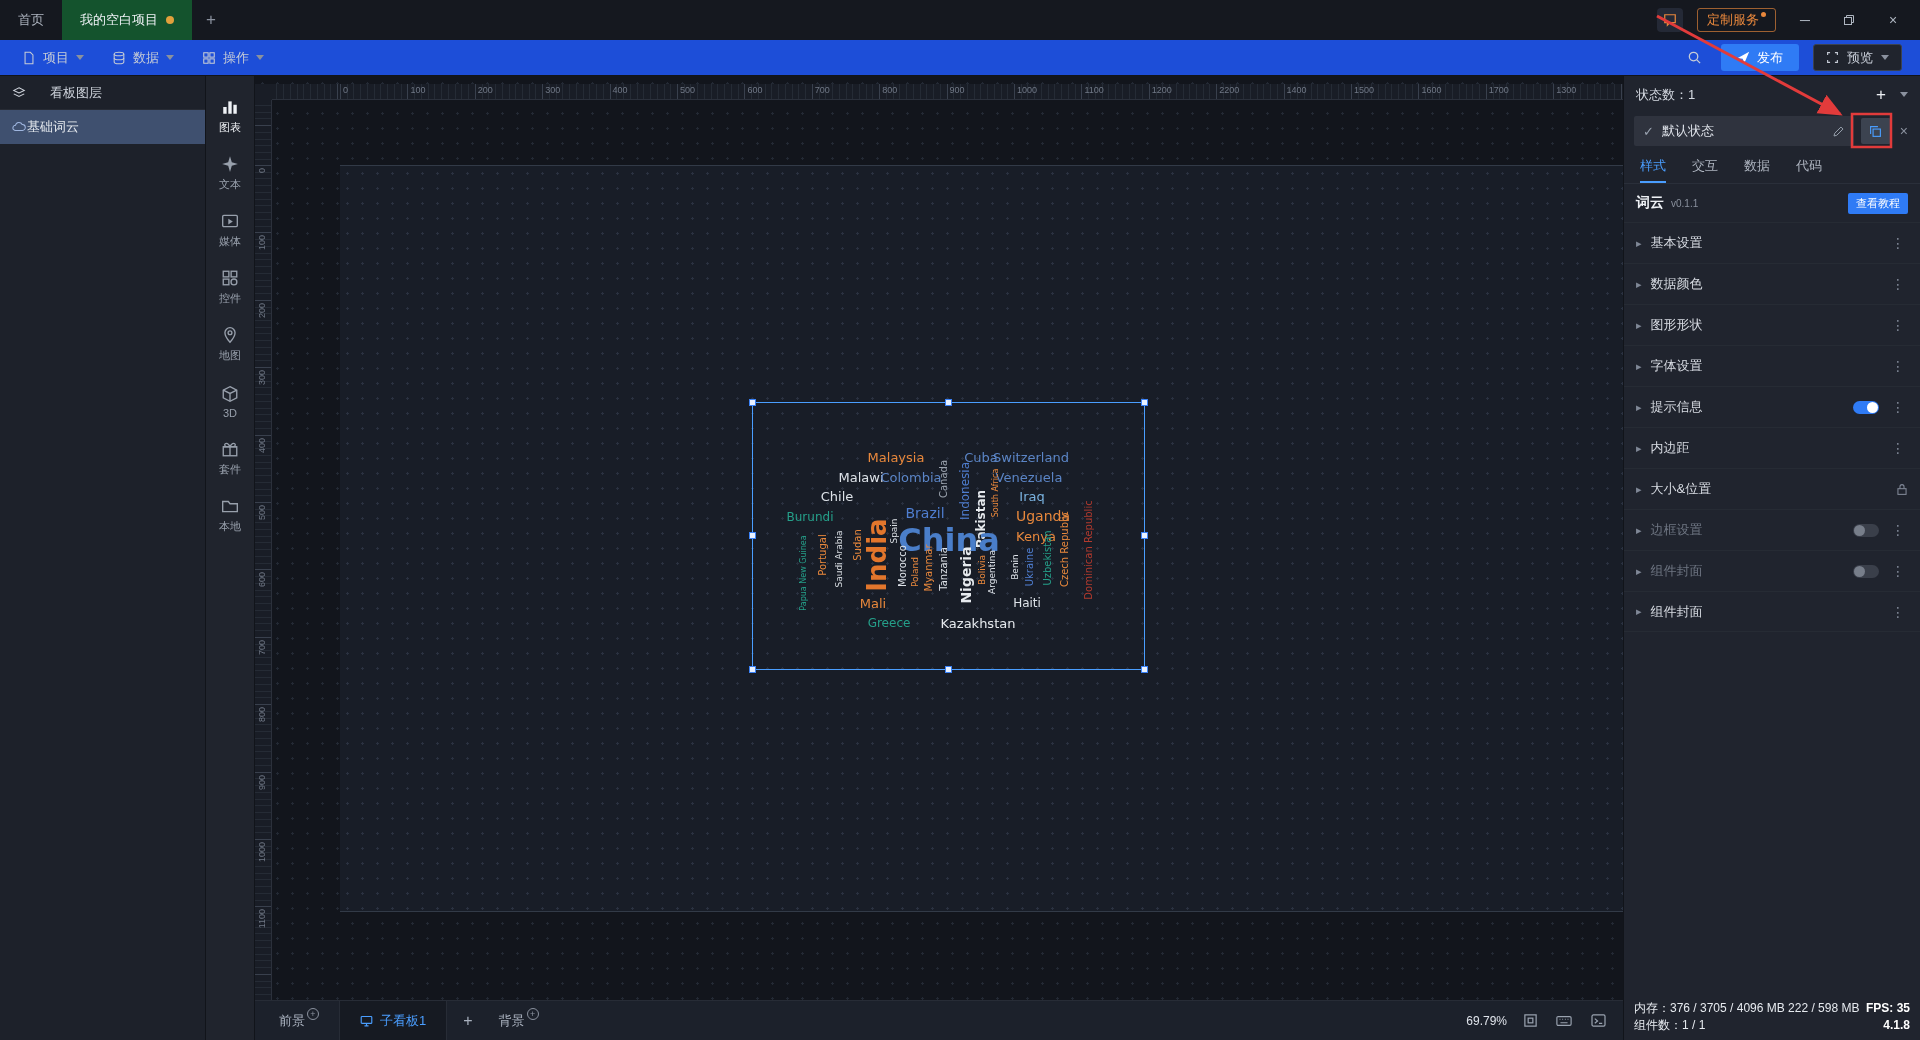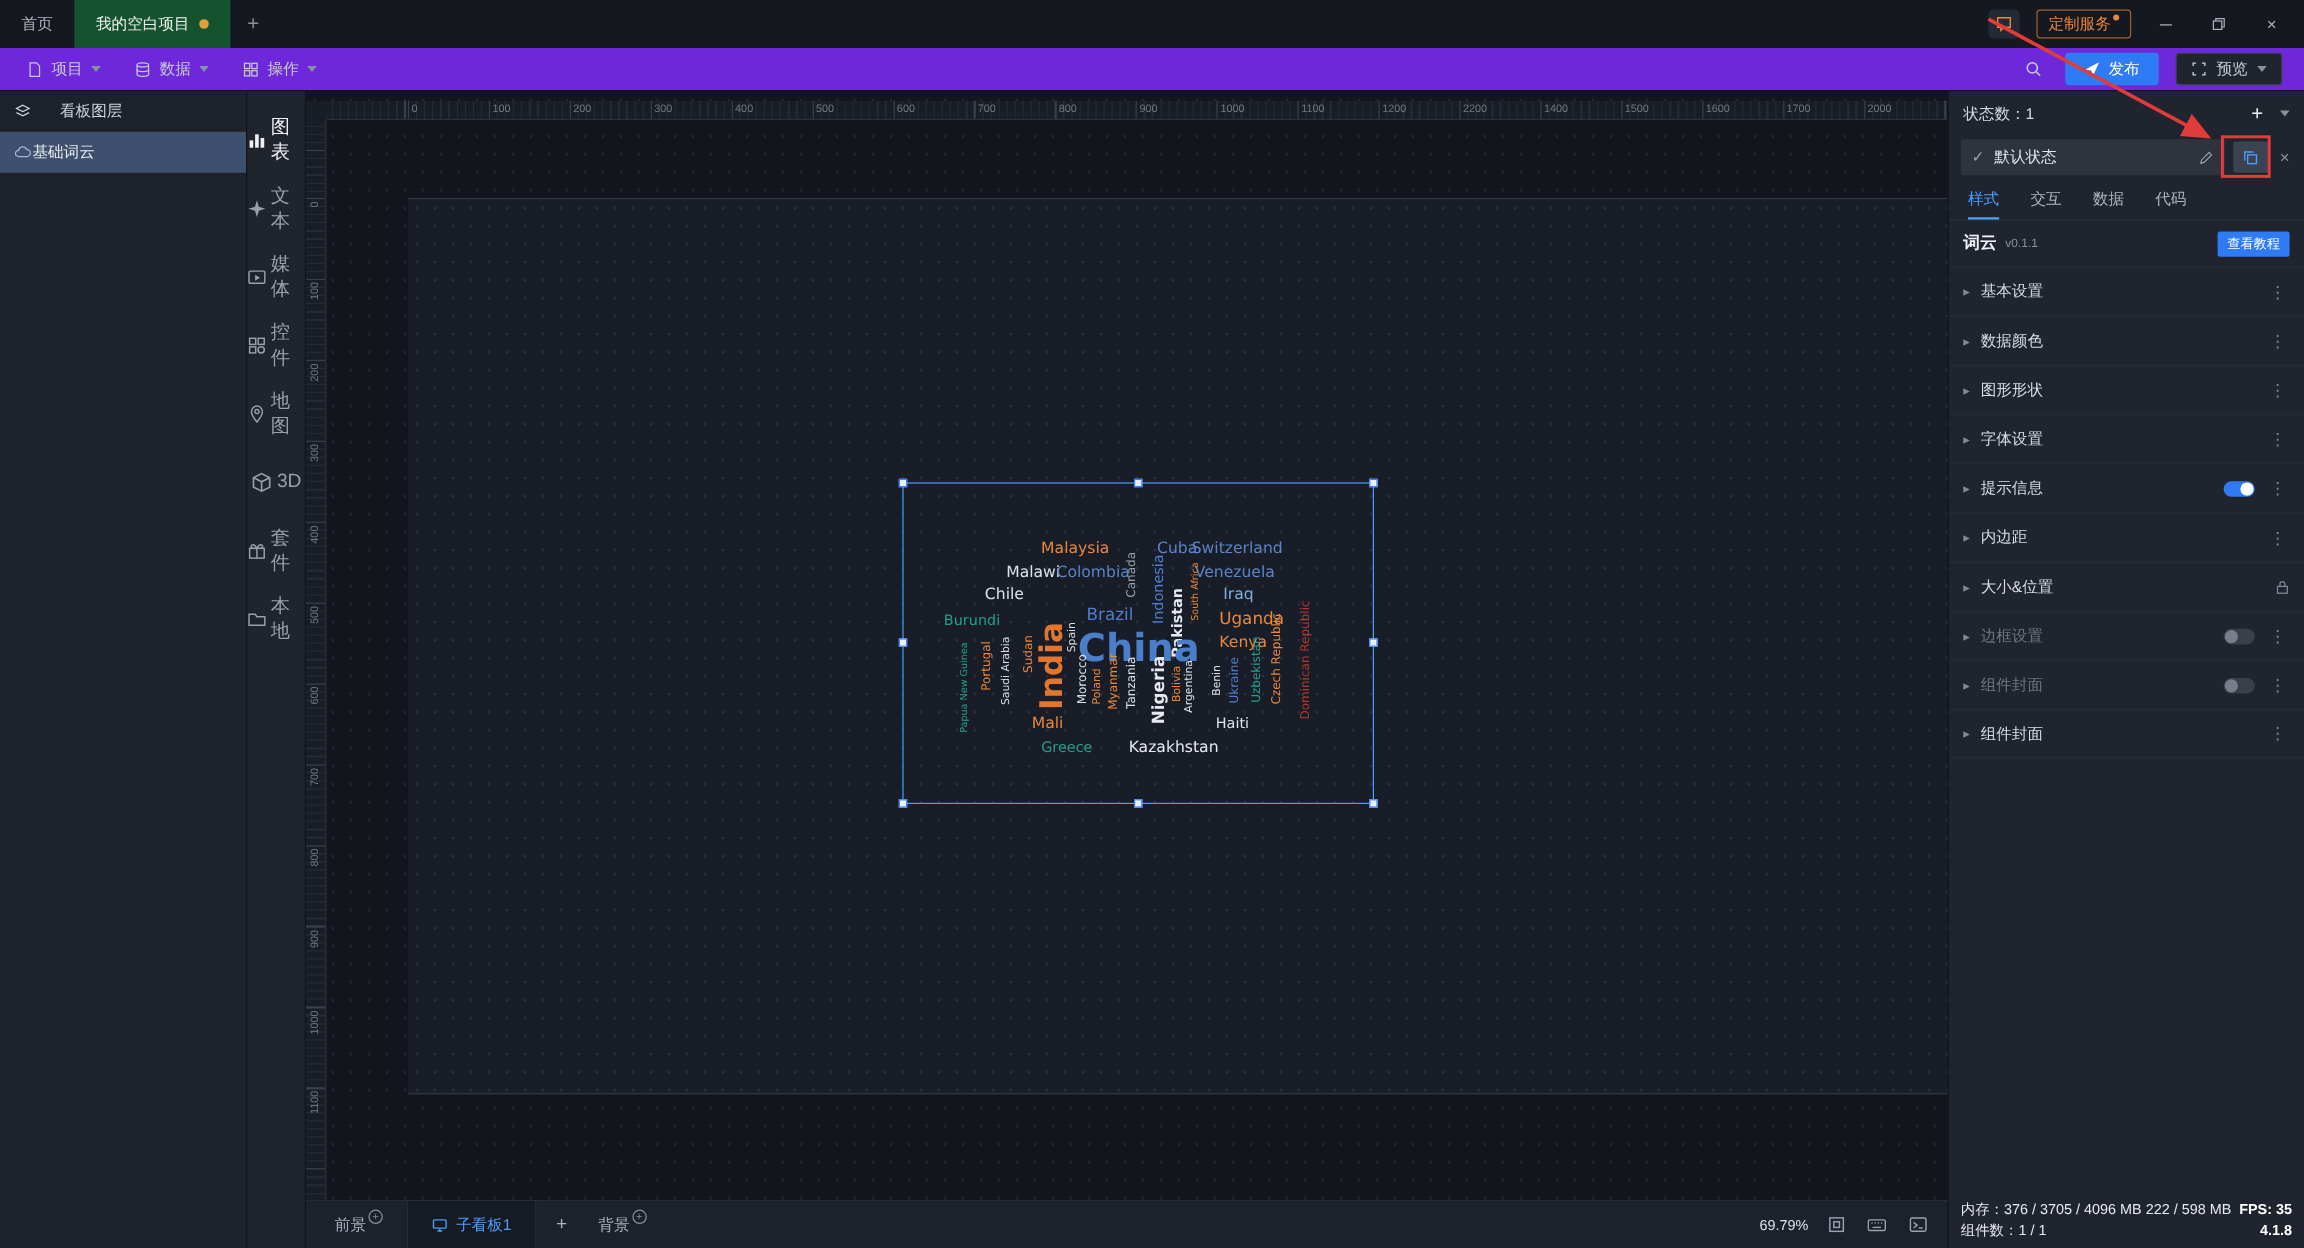--- a/index.html
+++ b/index.html
@@ -13,40 +13,40 @@
   .tb-tab.active{background:#14532d;color:#eef1f5;}
   .tb-dot{width:8px;height:8px;border-radius:50%;background:#e2a03c;display:inline-block;}
   .tb-new{display:flex;align-items:center;padding:0 14px;color:#8a919e;font-size:17px;cursor:pointer;}
   .tb-right{margin-left:auto;display:flex;align-items:center;gap:14px;padding-right:12px;}
   .svc-icon{width:26px;height:24px;border-radius:4px;background:#242936;display:flex;align-items:center;justify-content:center;color:#e8873c;}
   .svc-chip{display:flex;align-items:flex-start;gap:2px;border:1px solid rgba(232,135,60,.65);border-radius:3px;padding:2px 9px;color:#e8873c;font-size:13px;cursor:pointer;}
   .sup-dot{width:5px;height:5px;border-radius:50%;background:#e8873c;margin-top:1px;}
   .win-btn{width:30px;height:26px;display:flex;align-items:center;justify-content:center;color:#aeb5c0;cursor:pointer;font-size:14px;}
 
   
-  .menubar{height:36px;background:#6d28d9;border-bottom:1px solid #11141a;display:flex;align-items:center;padding:0 8px;flex:0 0 36px;}
+  .menubar{height:36px;background:#1d4ed8;border-bottom:1px solid #11141a;display:flex;align-items:center;padding:0 8px;flex:0 0 36px;}
   .mb-item{display:flex;align-items:center;gap:7px;padding:0 14px;height:36px;color:#c6ccd6;cursor:pointer;}
   .caret{width:0;height:0;border-left:4px solid transparent;border-right:4px solid transparent;border-top:5px solid #8a919e;display:inline-block;}
   .mb-right{margin-left:auto;display:flex;align-items:center;gap:14px;padding-right:10px;}
   .icon-btn{width:26px;height:26px;display:flex;align-items:center;justify-content:center;color:#c6ccd6;cursor:pointer;border-radius:3px;}
   .btn-publish{display:flex;align-items:center;gap:7px;background:#2f7bf5;color:#fff;border-radius:3px;height:27px;padding:0 16px;cursor:pointer;}
   .btn-preview{display:flex;align-items:center;gap:8px;border:1px solid #3b424f;border-radius:3px;height:27px;padding:0 12px;color:#c6ccd6;cursor:pointer;background:#20242d;}
 
   
   .content{flex:1;display:flex;min-height:0;}
 
   
   .layers{width:206px;background:#1d212a;border-right:1px solid #11141a;display:flex;flex-direction:column;}
   .layers-head{height:34px;display:flex;align-items:center;gap:24px;padding:0 12px;color:#cfd4dc;border-bottom:1px solid #272b34;}
   .layer-item{height:34px;display:flex;align-items:center;gap:1px;padding:0 12px;color:#e6eaef;cursor:pointer;}
   .layer-item.selected{background:#3f506f;}
 
   
   .toolbox{width:49px;background:#20242d;border-right:1px solid #11141a;display:flex;flex-direction:column;align-items:center;padding-top:12px;}
-  .ib-item{width:49px;height:57px;display:flex;align-items:center;justify-content:center;gap:4px;color:#98a0ac;font-size:16px;cursor:pointer;}
+  .ib-item{width:49px;height:57px;display:flex;flex-direction:column;align-items:center;justify-content:center;gap:4px;color:#98a0ac;font-size:11px;cursor:pointer;}
   .ib-item.active{color:#eef1f5;}
 
   
   .canvas-col{position:relative;flex:1;min-width:0;background:#12151c;background-image:radial-gradient(circle,#232934 1px,transparent 1.4px);background-size:15px 15px;overflow:hidden;}
   .corner{position:absolute;left:0;top:8px;width:17px;height:16px;background:#191d26;z-index:3;}
   .h-ruler{position:absolute;left:17px;right:0;top:8px;height:16px;background:#191d26;border-bottom:1px solid #2b303b;z-index:2;
     background-image:repeating-linear-gradient(90deg,#39404d 0 1px,transparent 1px 67.4px),repeating-linear-gradient(90deg,#252b35 0 1px,transparent 1px 6.74px);
     background-position-x:68px;}
   .h-ruler .tick{position:absolute;top:1px;font-size:9px;color:#707886;padding-left:3px;white-space:nowrap;}
   .v-ruler{position:absolute;left:0;top:8px;bottom:40px;width:17px;background:#191d26;border-right:1px solid #2b303b;z-index:2;
@@ -285,21 +285,21 @@
           <span class="tick" style="left: 607.2px;">800</span>
           <span class="tick" style="left: 674.6px;">900</span>
           <span class="tick" style="left: 742px;">1000</span>
           <span class="tick" style="left: 809.4px;">1100</span>
           <span class="tick" style="left: 876.8px;">1200</span>
           <span class="tick" style="left: 944.2px;">2200</span>
           <span class="tick" style="left: 1011.6px;">1400</span>
           <span class="tick" style="left: 1079px;">1500</span>
           <span class="tick" style="left: 1146.4px;">1600</span>
           <span class="tick" style="left: 1213.8px;">1700</span>
-          <span class="tick" style="left: 1281.2px;">2000</span>
+          <span class="tick" style="left: 1281.2px;">1300</span>
           <span class="tick" style="left: 1348.6px;">1900</span>
         </div>
       <div class="v-ruler" id="v-ruler">
           <span class="vtick" style="top: 81px;">0</span>
           <span class="vtick" style="top: 148.4px;">100</span>
           <span class="vtick" style="top: 215.8px;">200</span>
           <span class="vtick" style="top: 283.2px;">300</span>
           <span class="vtick" style="top: 350.6px;">400</span>
           <span class="vtick" style="top: 418px;">500</span>
           <span class="vtick" style="top: 485.4px;">600</span>

